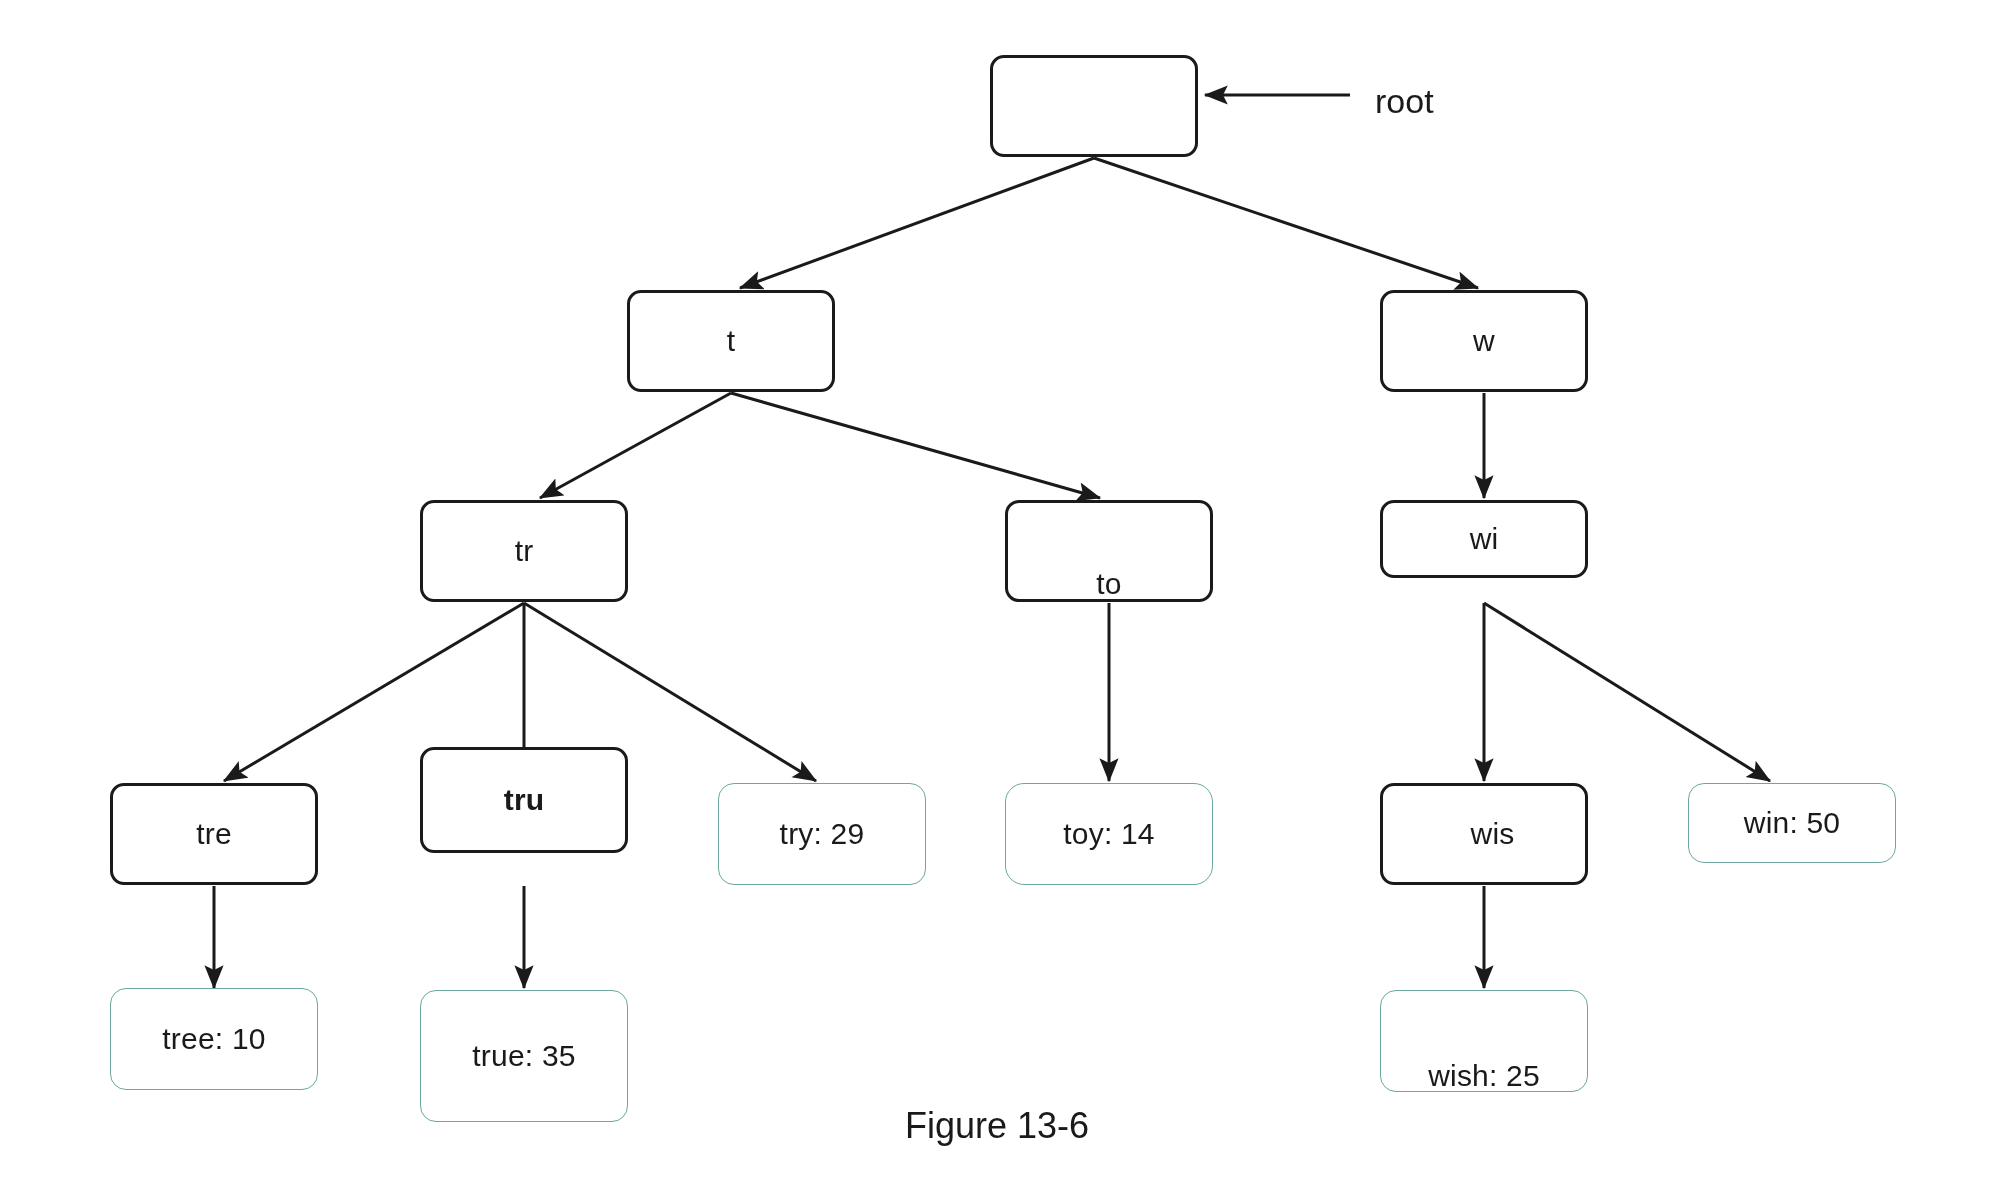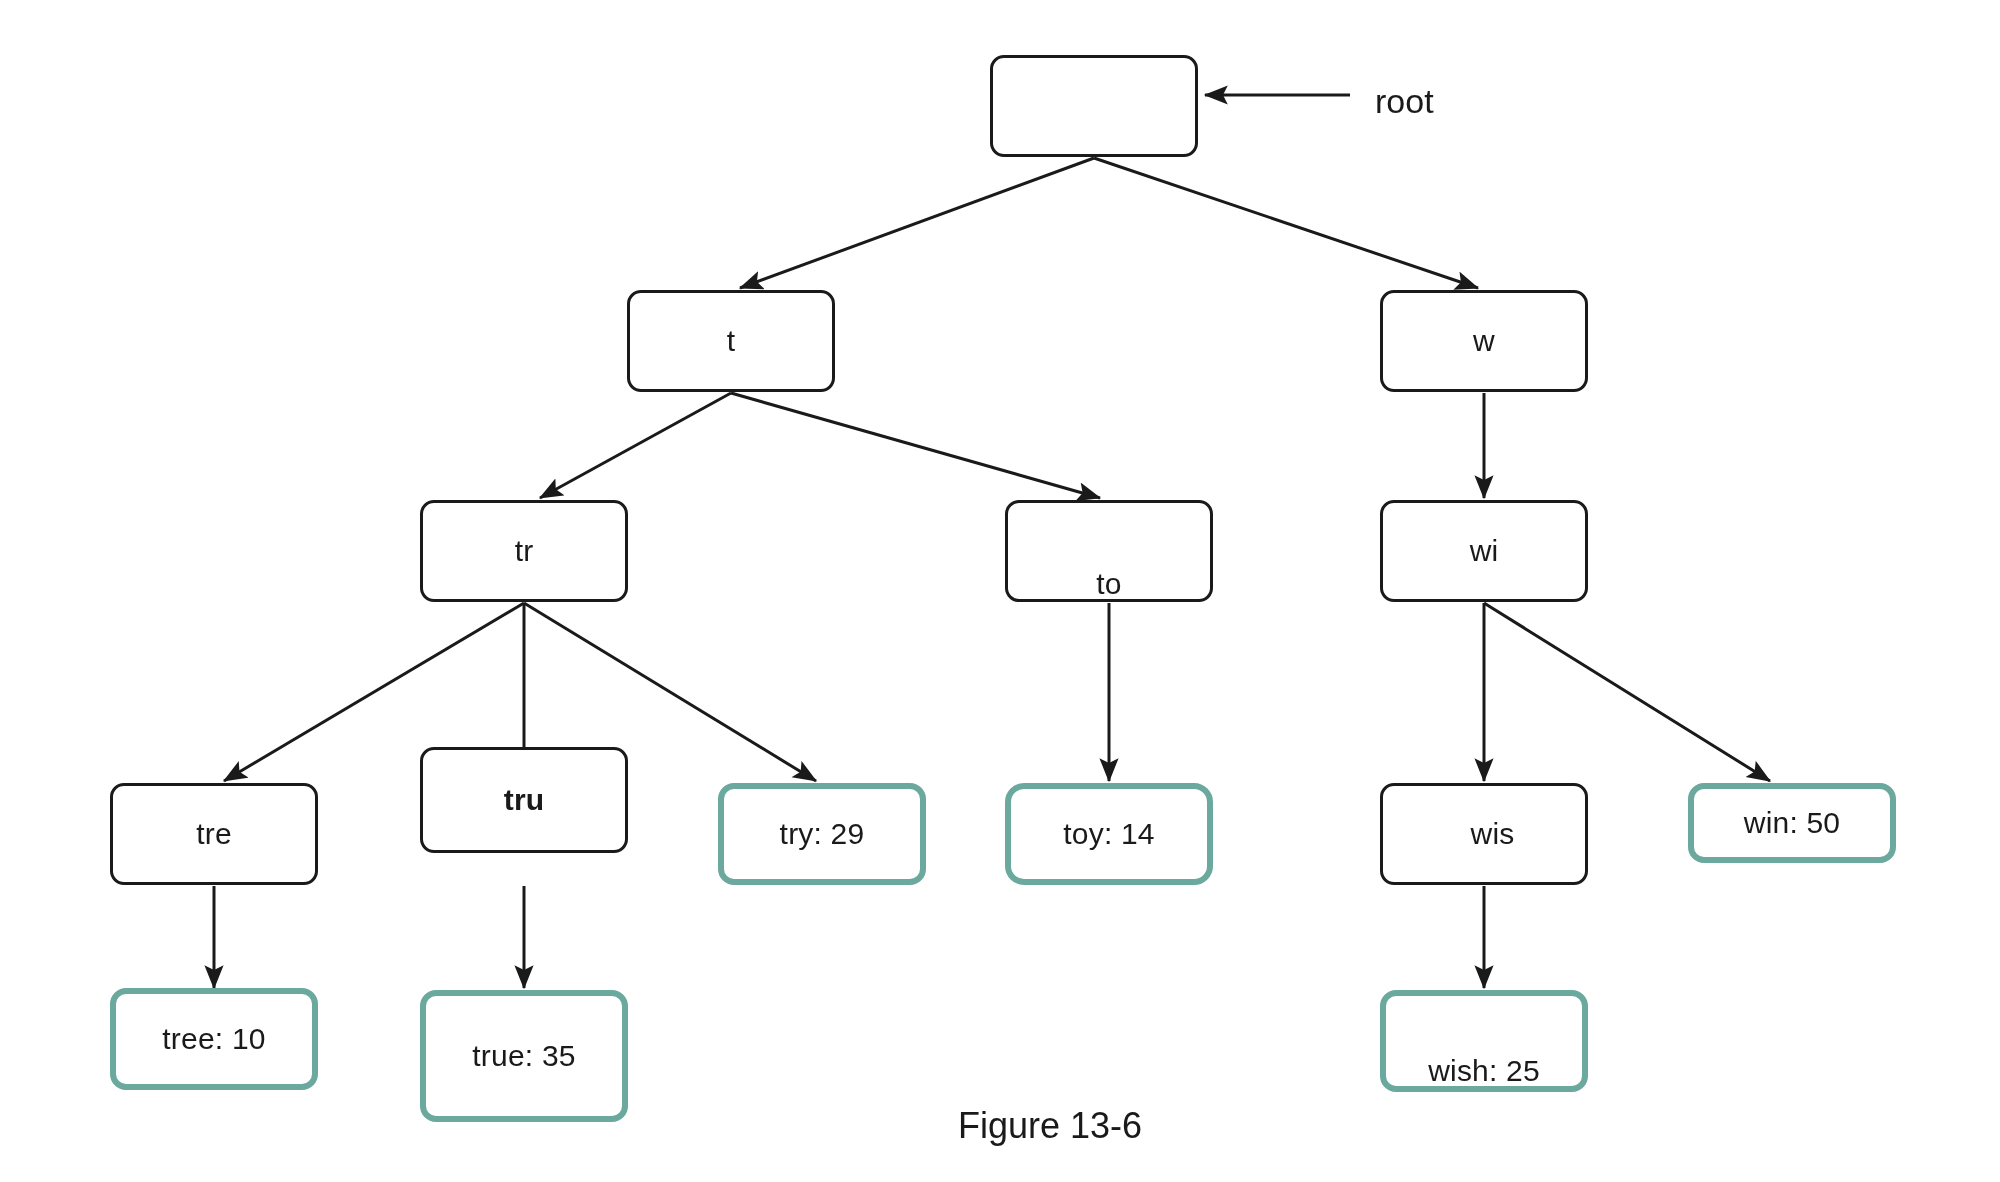--- a/index.html
+++ b/index.html
@@ -33,21 +33,21 @@
     justify-content: center;
     background: #ffffff;
     border-radius: 14px;
     border: 3px solid #1a1a1a;
     font-size: 30px;
     color: #1a1a1a;
     letter-spacing: 0.2px;
     z-index: 2;
   }
   .node.terminal {
-    border: 6px solid #3b82f6;
+    border: 1px solid #3b82f6;
     border-radius: 16px;
   }
   .node-label {
     line-height: 1;
     white-space: nowrap;
   }
   .annotation {
     position: absolute;
     font-size: 34px;
     color: #1a1a1a;
@@ -103,21 +103,21 @@
       </div>
       <div class="node" style="left: 1380px; top: 290px; width: 208px; height: 102px; border-color: rgb(26, 26, 26);">
         <span class="node-label">w</span>
       </div>
       <div class="node" style="left: 420px; top: 500px; width: 208px; height: 102px; border-color: rgb(26, 26, 26);">
         <span class="node-label">tr</span>
       </div>
       <div class="node" style="left: 1005px; top: 500px; width: 208px; height: 102px; border-color: rgb(26, 26, 26); align-items: flex-end;">
         <span class="node-label">to</span>
       </div>
-      <div class="node" style="left: 1380px; top: 500px; width: 208px; height: 102px; border-color: rgb(26, 26, 26);">
+      <div class="node" style="left: 1380px; top: 500px; width: 208px; height: 78px; border-color: rgb(26, 26, 26);">
         <span class="node-label">wi</span>
       </div>
       <div class="node" style="left: 110px; top: 783px; width: 208px; height: 102px; border-color: rgb(26, 26, 26);">
         <span class="node-label">tre</span>
       </div>
       <div class="node" style="left: 420px; top: 747px; width: 208px; height: 106px; border-color: rgb(26, 26, 26); font-weight: bold;">
         <span class="node-label">tru</span>
       </div>
       <div class="node terminal" style="left: 718px; top: 783px; width: 208px; height: 102px; border-color: rgb(107, 168, 158);">
         <span class="node-label">try: 29</span>
@@ -138,15 +138,15 @@
         <span class="node-label">true: 35</span>
       </div>
       <div class="node terminal" style="left: 1380px; top: 990px; width: 208px; height: 102px; border-color: rgb(107, 168, 158); align-items: flex-end;">
         <span class="node-label">wish: 25</span>
       </div>
     </div>
   <div id="annotations-group">
       <div class="annotation" style="left: 1375px; top: 82px;">root</div>
     </div>
 
-  <div class="caption" style="left: 958px; top: 1105px;">Figure 13-6</div>
+  <div class="caption" style="left: 905px; top: 1105px;">Figure 13-6</div>
 
 </div>
 
 </body></html>

